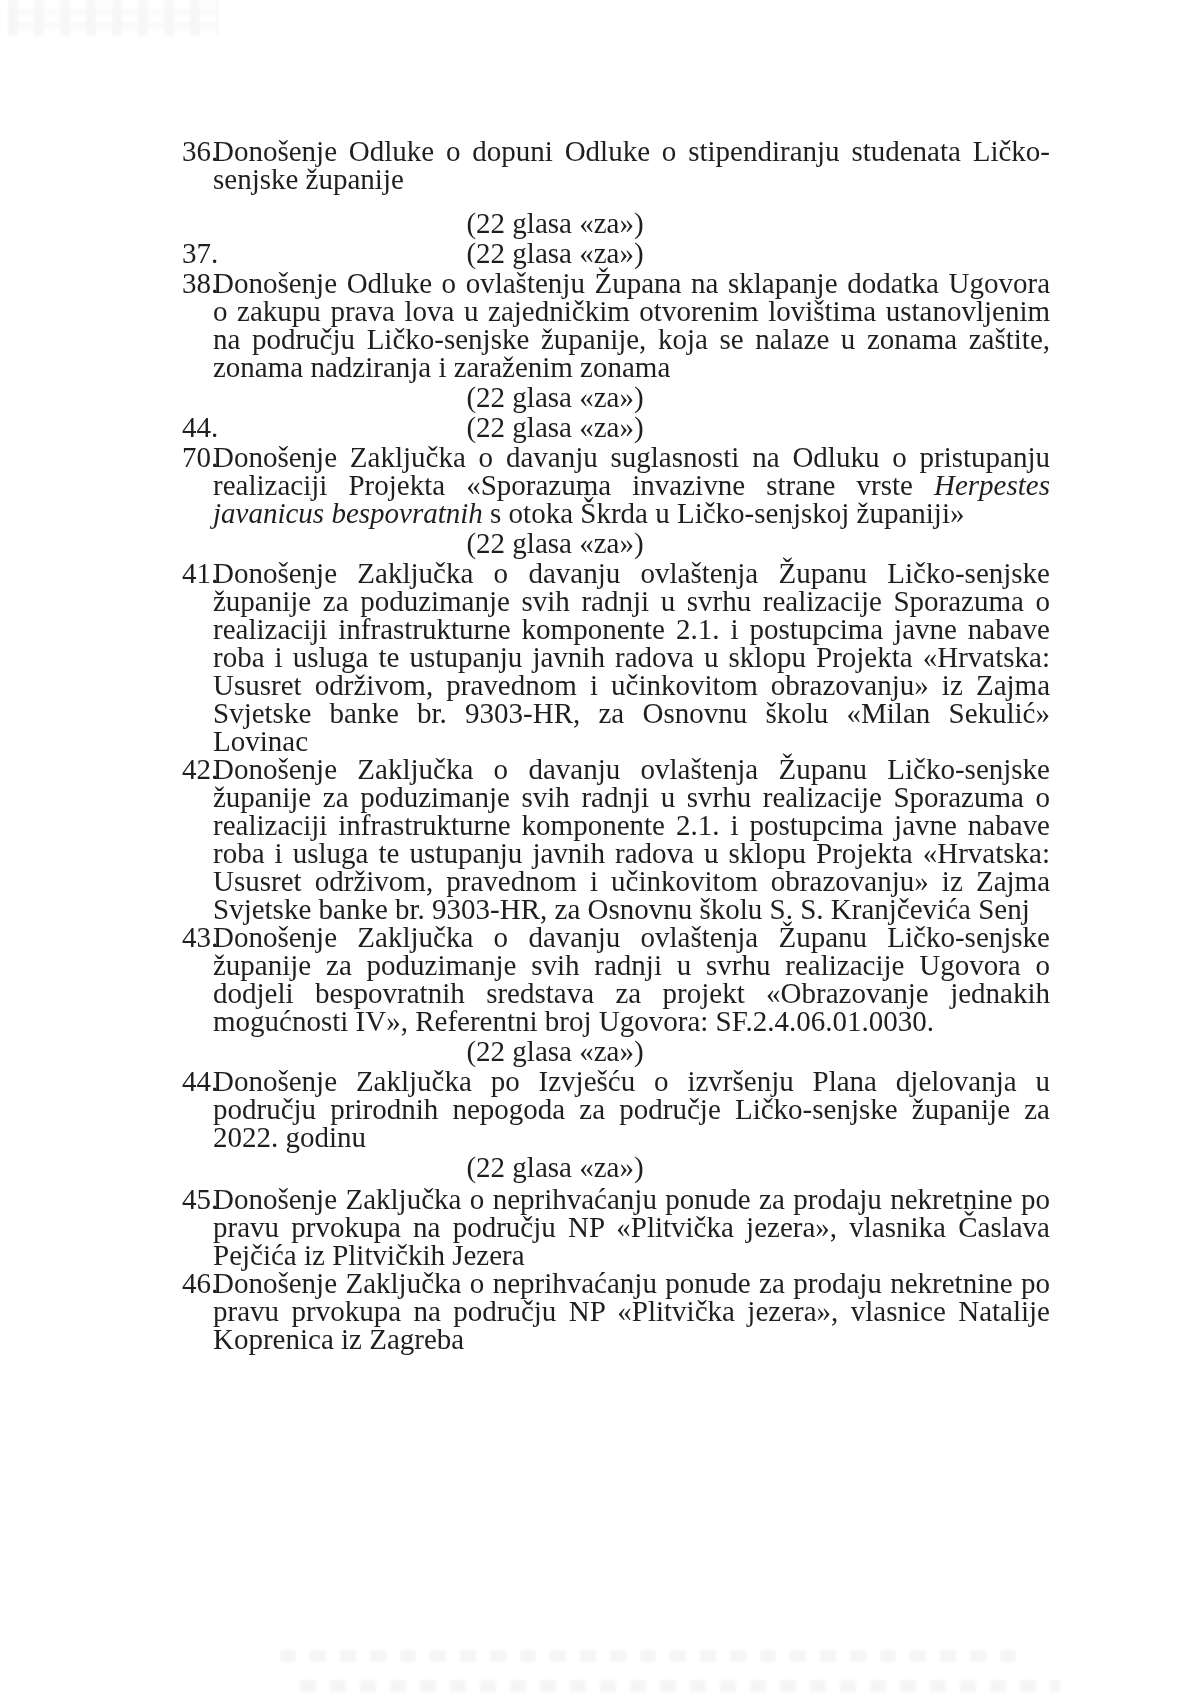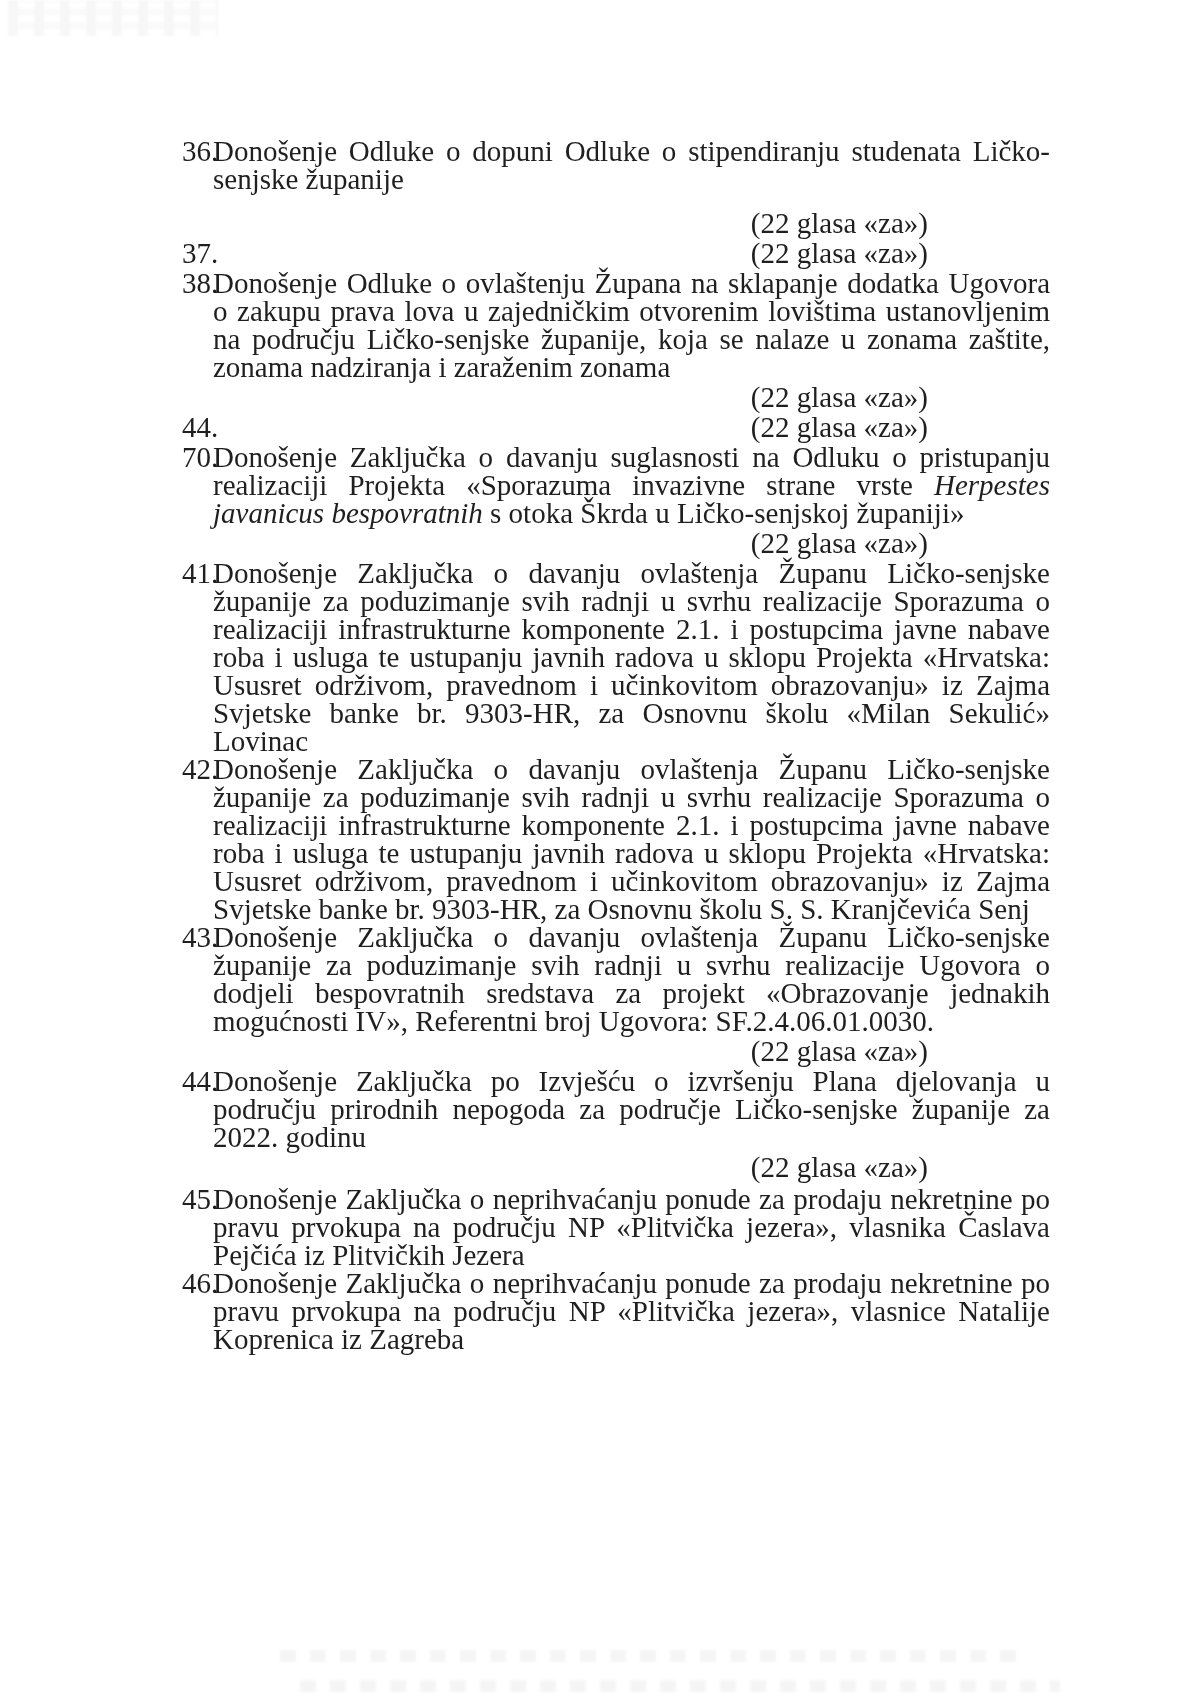--- a/index.html
+++ b/index.html
@@ -27,21 +27,21 @@
     text-align: justify;
   }
   .item .num {
     position: absolute;
     left: 0;
     top: 0;
     white-space: nowrap;
   }
   .species { font-style: italic; }
   .vote {
-    text-align: right;
+    text-align: center;
     margin: 2px 122px 2px 0;
     font-family: Liberation Serif, serif;
   }
   .vote-gap { margin-top: 16px; }
   .gap-top-sm { margin-top: 2px; }
   .gap-top { margin-top: 4px; }
 
   
   .artifact-top {
     position: absolute;

